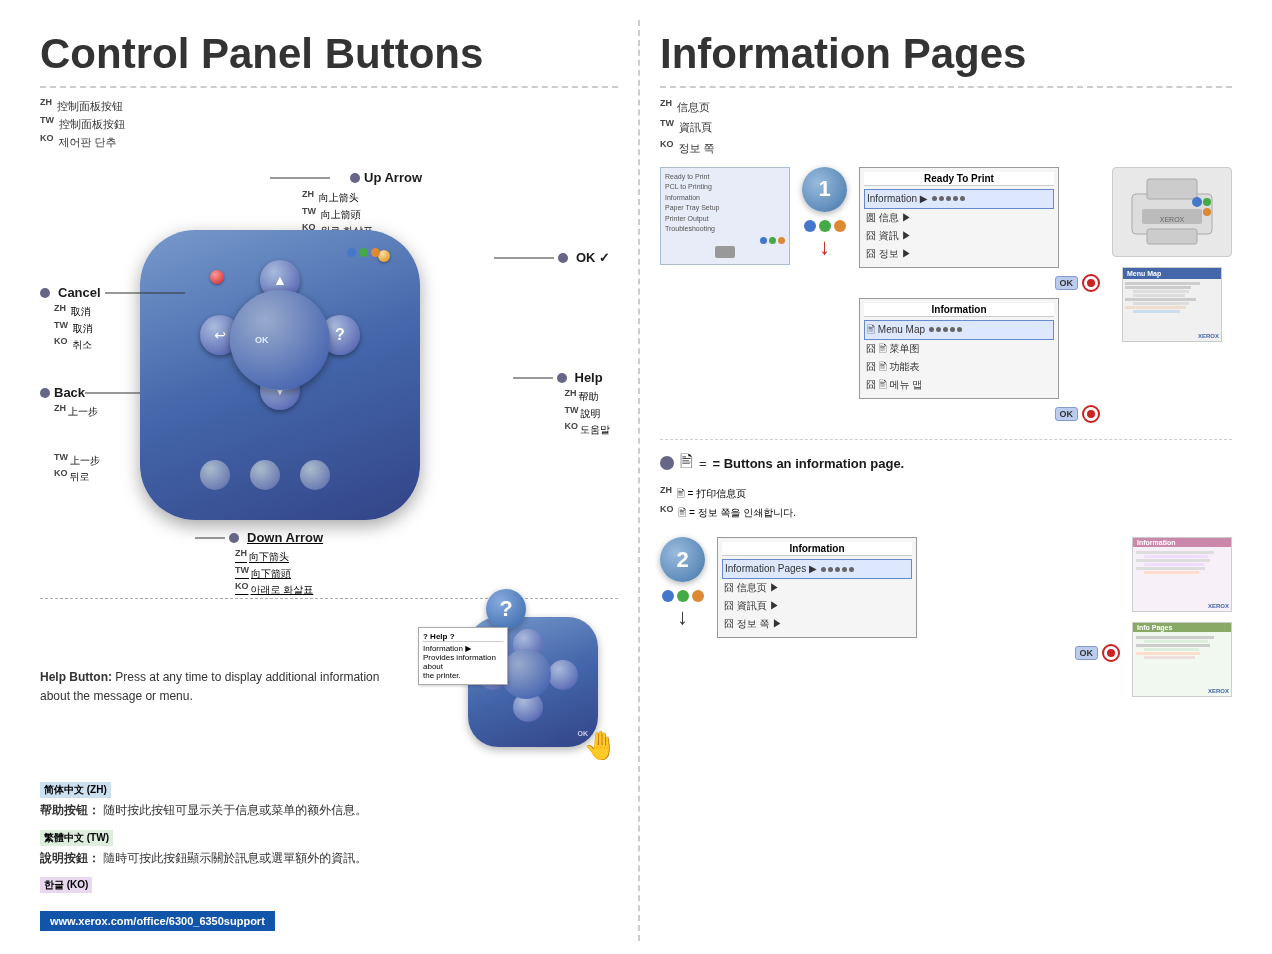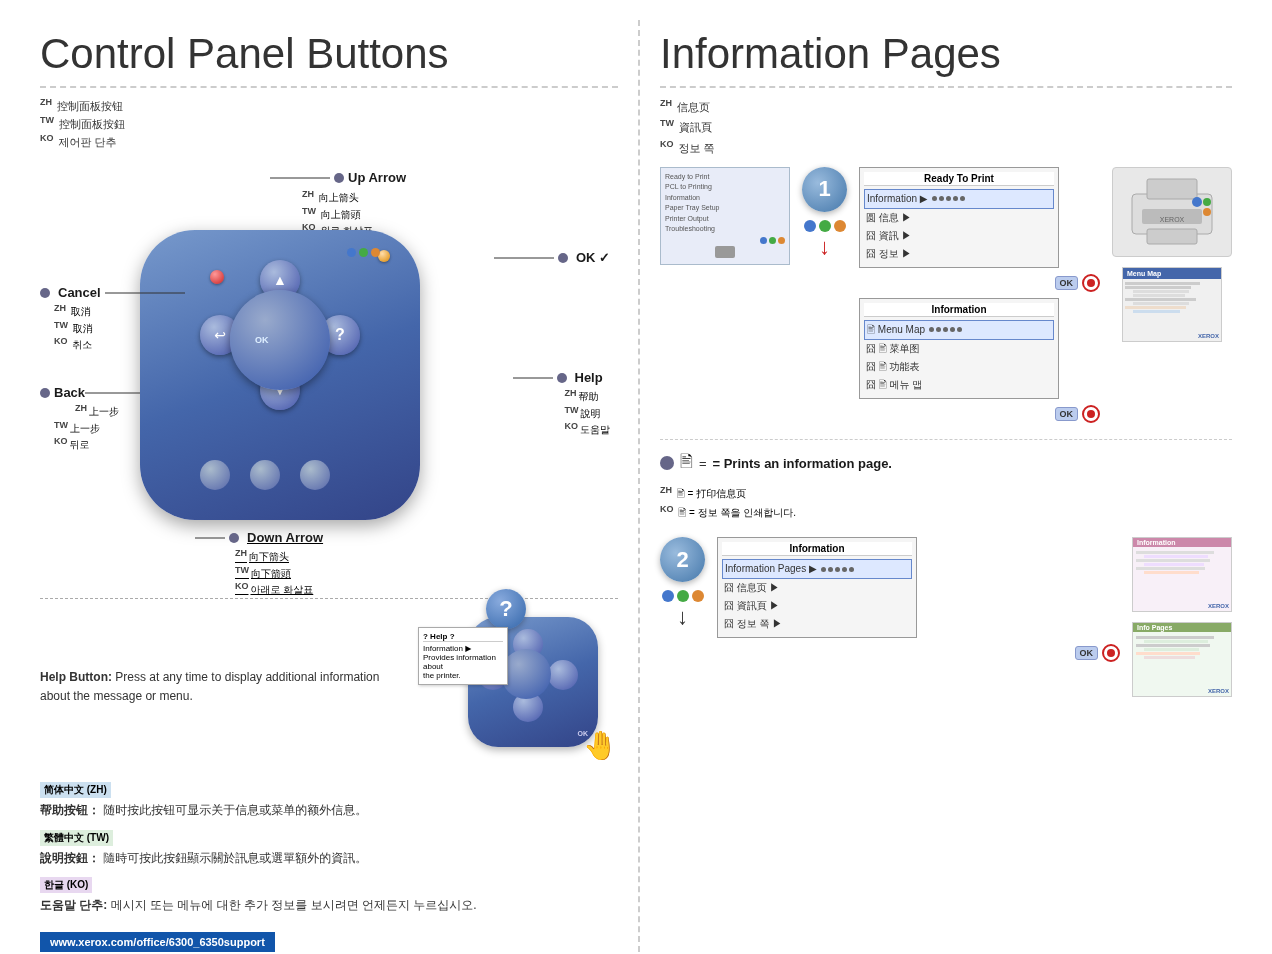--- a/index.html
+++ b/index.html
@@ -21,21 +21,21 @@
     }
 
     .right-panel {
       width: 652px;
       padding: 10px 20px;
       position: relative;
     }
 
     .section-title {
       font-size: 42px;
-      font-weight: 400;
+      font-weight: 700;
       color: #333;
       margin-bottom: 8px;
       border-bottom: 2px dashed #ccc;
       padding-bottom: 8px;
     }
 
     .lang-label {
       font-size: 9px;
       font-weight: bold;
       color: #444;
@@ -242,21 +242,21 @@
     <div class="lang-row">
       <span class="lang-label">KO</span>
       <span>제어판 단추</span>
     </div>
   </div>
 
   
   <div style="position:relative; width:580px; height:420px; margin-top:10px;">
 
     <div style="position:absolute; left:230px; top:0;">
-      <div style="display:flex; align-items:center; gap:4px;">
+      <div style="display:flex; align-items:center; gap:20px;">
 
         <svg width="60" height="2">
             <line x1="0" y1="1" x2="60" y2="1" stroke="#333" stroke-width="1"></line>
           </svg>
         <div style="display:flex; align-items:center;">
           <span class="btn-label-dot"></span>
           <span class="btn-label">Up Arrow</span>
         </div>
       </div>
       <div style="margin-left:32px; margin-top:4px;">
@@ -351,22 +351,22 @@
 
     <div style="position:absolute; left:0; top:215px;">
       <div style="display:flex; align-items:center; ">
         <span class="btn-label-dot"></span>
         <span class="btn-label">Back</span>
         <svg width="55" height="2">
             <line x1="0" y1="1" x2="55" y2="1" stroke="#333" stroke-width="1"></line>
           </svg>
       </div>
       <div style="margin-top:3px; margin-left:14px;">
-        <div style="font-size:10px;text-align:center;"><span class="lang-label">ZH</span><span>上一步</span></div>
-        <div style="font-size:10px;"><span class="lang-label">TW</span><span>上一步</span></div>
+        <div style="font-size:10px;"><span class="lang-label">ZH</span><span>上一步</span></div>
+        <div style="font-size:10px;margin-top:32px;"><span class="lang-label">TW</span><span>上一步</span></div>
         <div style="font-size:10px;"><span class="lang-label">KO</span><span>뒤로</span></div>
       </div>
     </div>
 
     <div style="position:absolute; right:10px; top:200px;">
       <div style="display:flex; align-items:center; gap:4px;">
         <svg width="40" height="2">
             <line x1="0" y1="1" x2="40" y2="1" stroke="#333" stroke-width="1"></line>
           </svg>
         <span class="btn-label-dot"></span>
@@ -445,24 +445,20 @@
     <div style="margin-bottom:6px;">
       <span class="lang-box-label tw">繁體中文 (TW)</span>
       <div style="font-size:12px; line-height:1.7; color:#333;">
         <strong>說明按鈕：</strong>
         <span>隨時可按此按鈕顯示關於訊息或選單額外的資訊。</span>
       </div>
     </div>
 
     <div style="margin-bottom:8px;">
       <span class="lang-box-label ko">한글 (KO)</span>
-      <div style="font-size:12px; line-height:1.7; color:#333;">
-        <strong>도움말 단추:</strong>
-        <span>메시지 또는 메뉴에 대한 추가 정보를 보시려면 언제든지 누르십시오.</span>
-      </div>
     </div>
   </div>
 
   
   <div class="website-bar">
     <span>www.xerox.com/office/6300_6350support</span>
   </div>
 </div>
 
 <div class="right-panel">
@@ -588,21 +584,21 @@
         <div style="position:absolute; bottom:2px; right:2px; font-size:6px; color:#4466aa; font-weight:bold;">XEROX</div>
       </div>
     </div>
   </div>
 
   <div style="margin-top:16px; border-top:1px dashed #ccc; padding-top:10px;">
     <div style="display:flex; align-items:center; gap:6px; margin-bottom:6px;">
       <span class="print-circle"></span>
       <span style="font-size:16px;">🖹</span>
       <span class="print-equals">=</span>
-      <span class="print-label">= Prints an information page.</span>
+      <span class="print-label">= Buttons an information page.</span>
     </div>
     <div style="font-size:10px; line-height:1.7;">
       <div><span class="lang-label">ZH</span> <span>🖹 = 打印信息页</span></div>
       <div><span class="lang-label">KO</span> <span>🖹 = 정보 쪽을 인쇄합니다.</span></div>
     </div>
   </div>
 
   <div style="display:flex; gap:12px; align-items:flex-start; margin-top:16px;">
 
     <div style="display:flex; flex-direction:column; align-items:center; gap:4px;">

